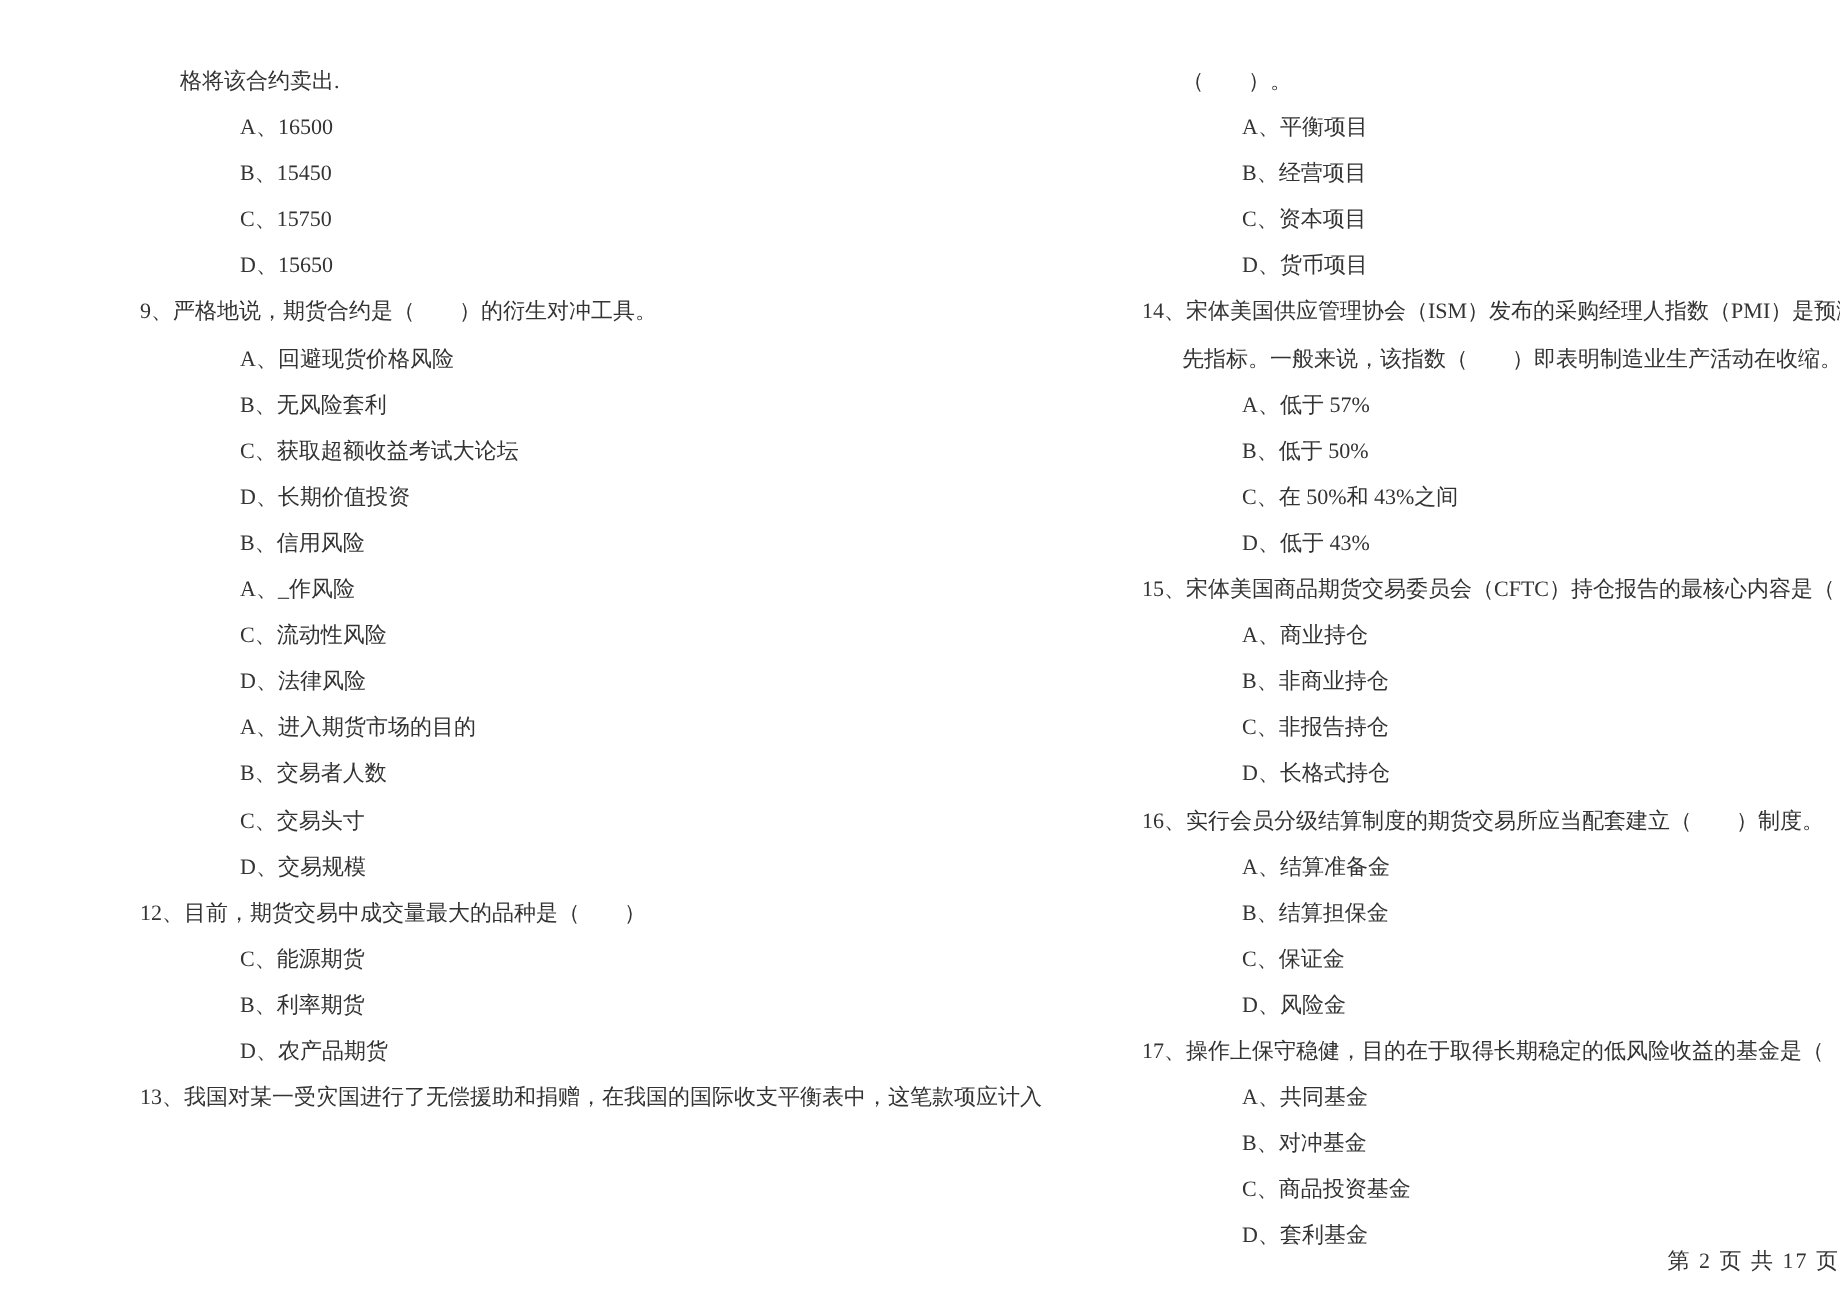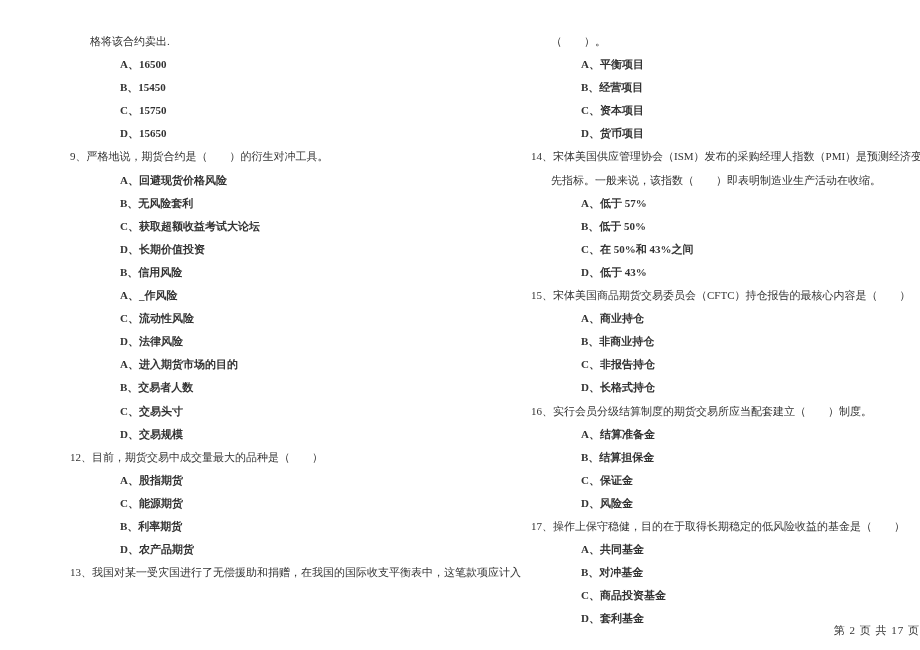--- a/index.html
+++ b/index.html
@@ -9,28 +9,29 @@
       background: #fff;
       font-family: "SimSun", "宋体", serif;
       font-size: 11px;
       color: #333;
       position: relative;
       overflow: hidden;
     }
     .page {
       display: flex;
       padding: 30px 60px 0 60px;
+      gap: 40px;
     }
     .col {
       flex: 1;
       line-height: 2.1;
     }
     .line { white-space: nowrap; }
     .indent0 { padding-left: 30px; }
-    .indent1 { padding-left: 60px; font-weight: bold; }
+    .indent1 { padding-left: 60px; }
     .qline { padding-left: 10px; }
     .footer {
       position: absolute;
       bottom: 12px;
       left: 0;
       right: 0;
       text-align: right;
       font-size: 11px;
       letter-spacing: 1px;
     }
@@ -56,21 +57,20 @@
     <div class="line indent1">A、_作风险</div>
     <div class="line indent1">C、流动性风险</div>
     <div class="line indent1">D、法律风险</div>
 
     <div class="line indent1">A、进入期货市场的目的</div>
     <div class="line indent1">B、交易者人数</div>
     <div class="line indent1">C、交易头寸</div>
     <div class="line indent1">D、交易规模</div>
 
     <div class="line qline">12、目前，期货交易中成交量最大的品种是（　　）</div>
-    <div class="line indent1">A、股指期货</div>
     <div class="line indent1">C、能源期货</div>
     <div class="line indent1">B、利率期货</div>
     <div class="line indent1">D、农产品期货</div>
 
     <div class="line qline">13、我国对某一受灾国进行了无偿援助和捐赠，在我国的国际收支平衡表中，这笔款项应计入</div>
   </div>
 
   <div class="col">
     <div class="line indent0">（　　）。</div>
     <div class="line indent1">A、平衡项目</div>

